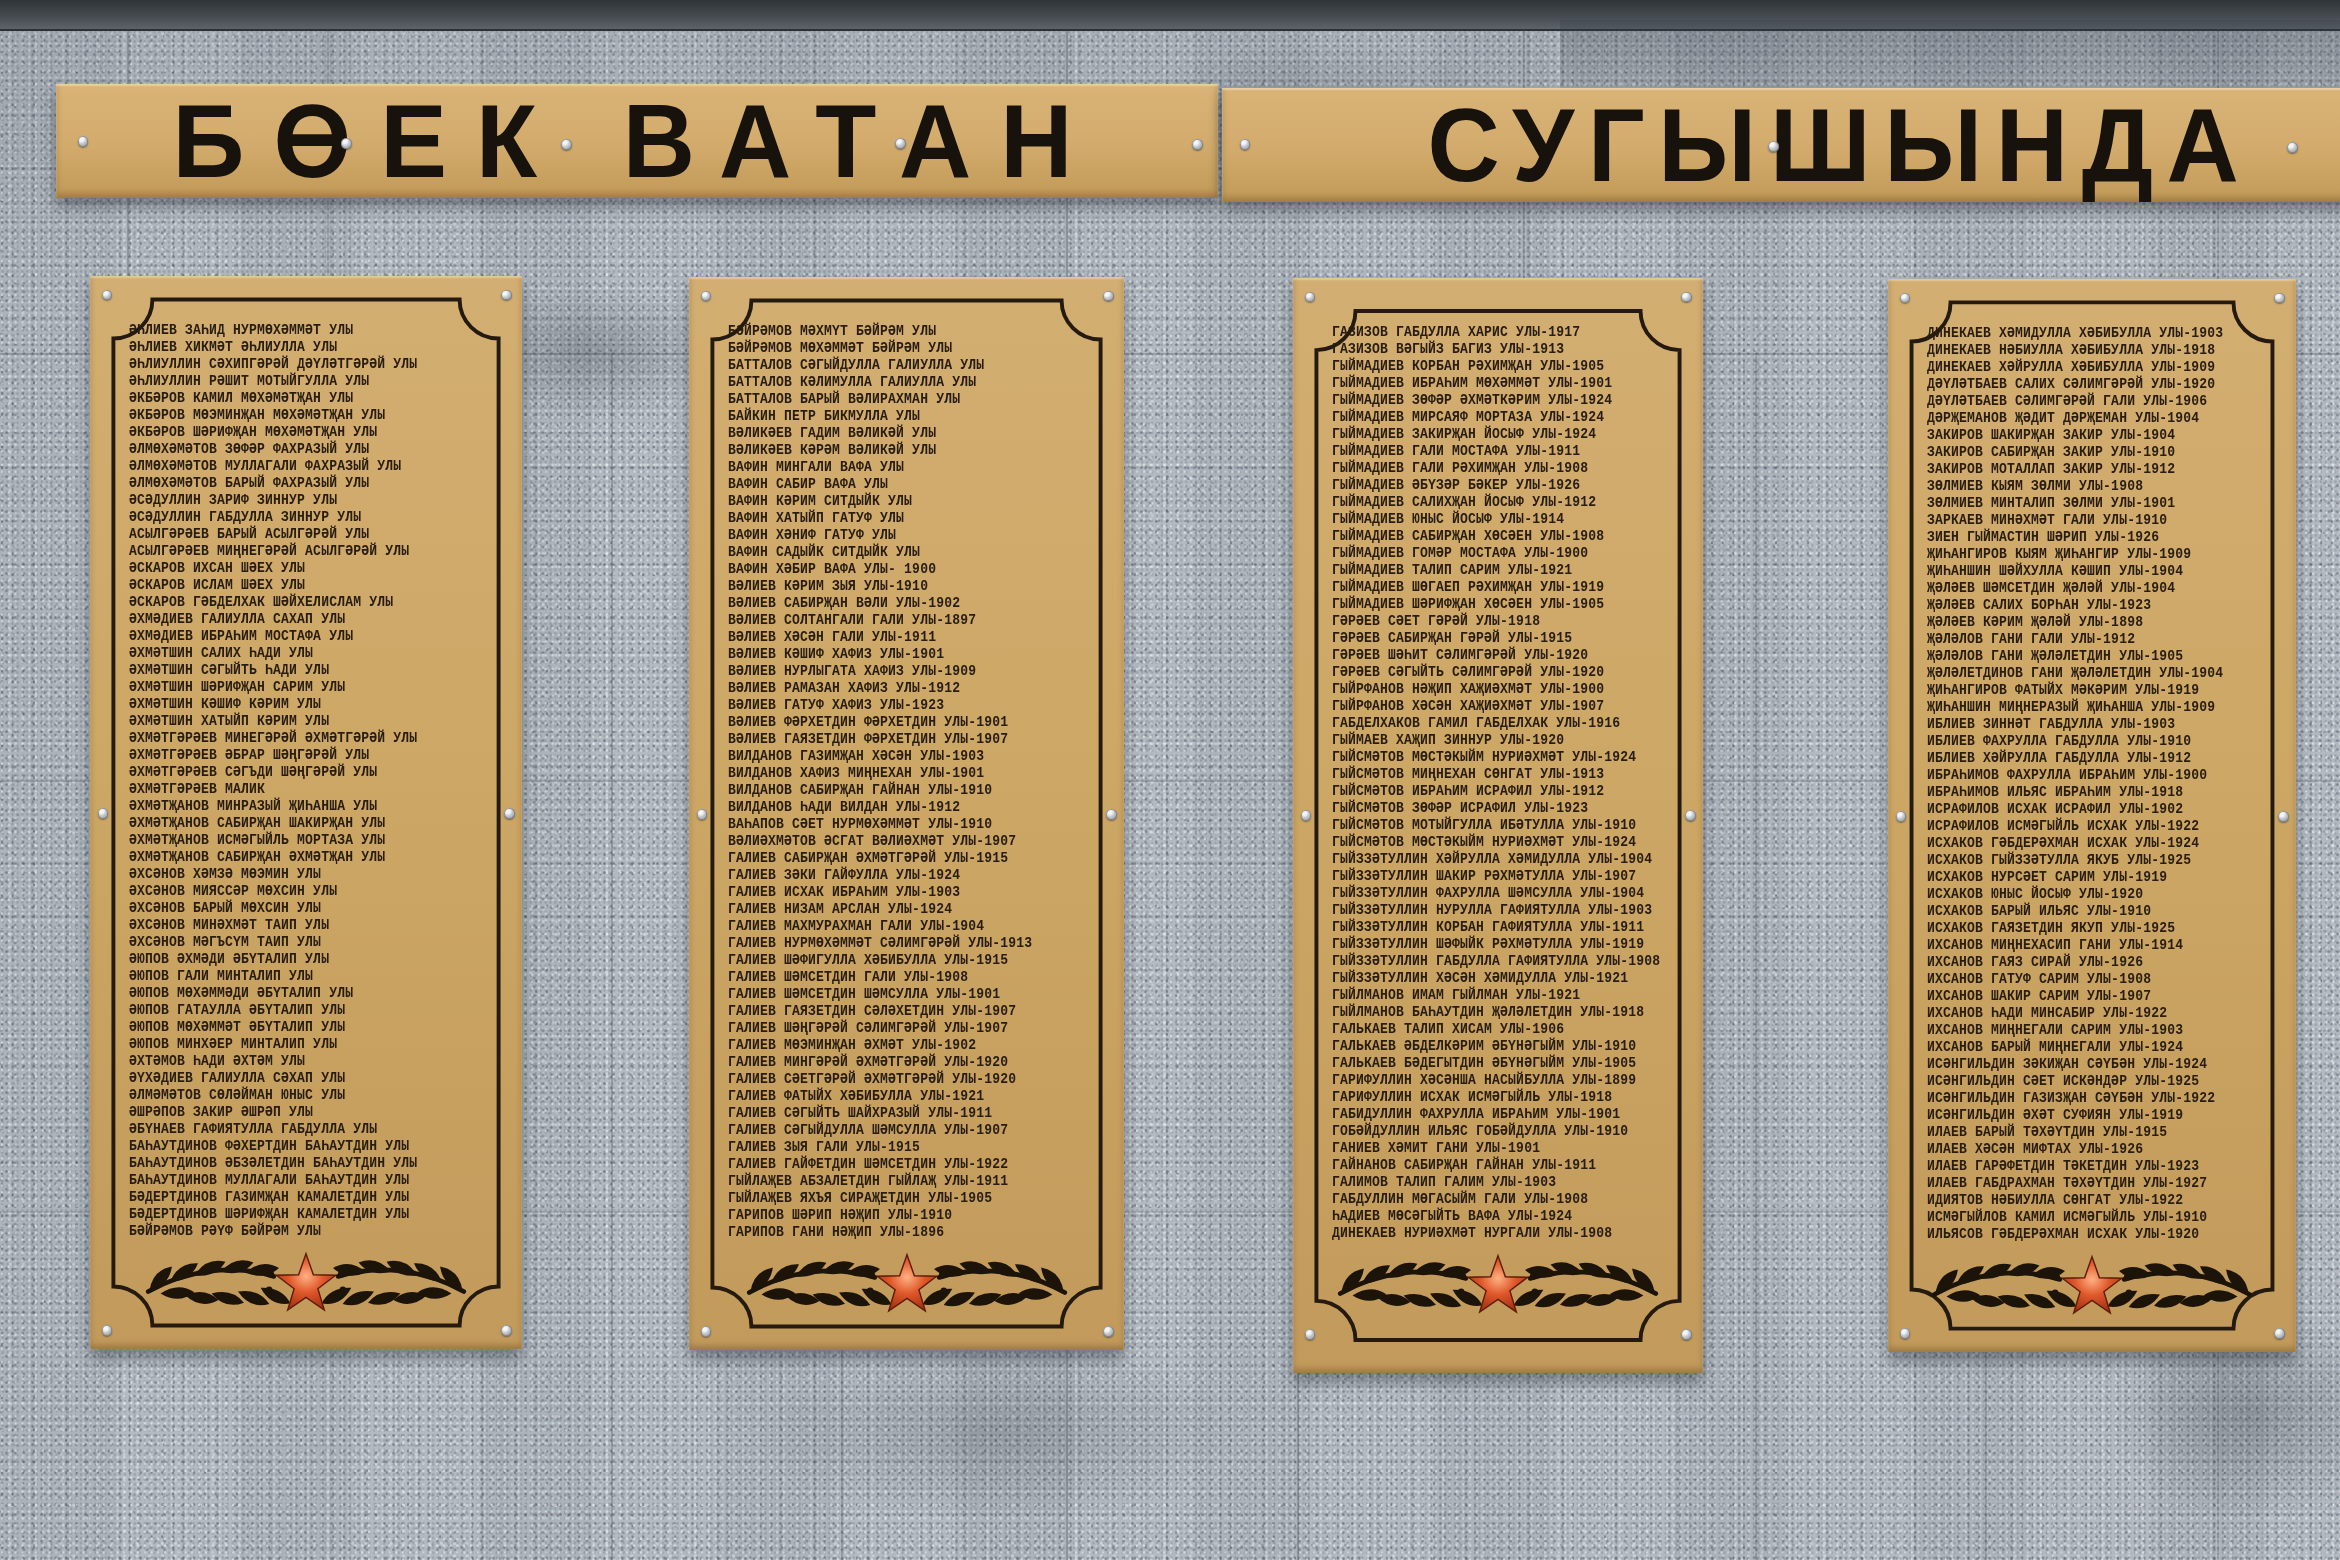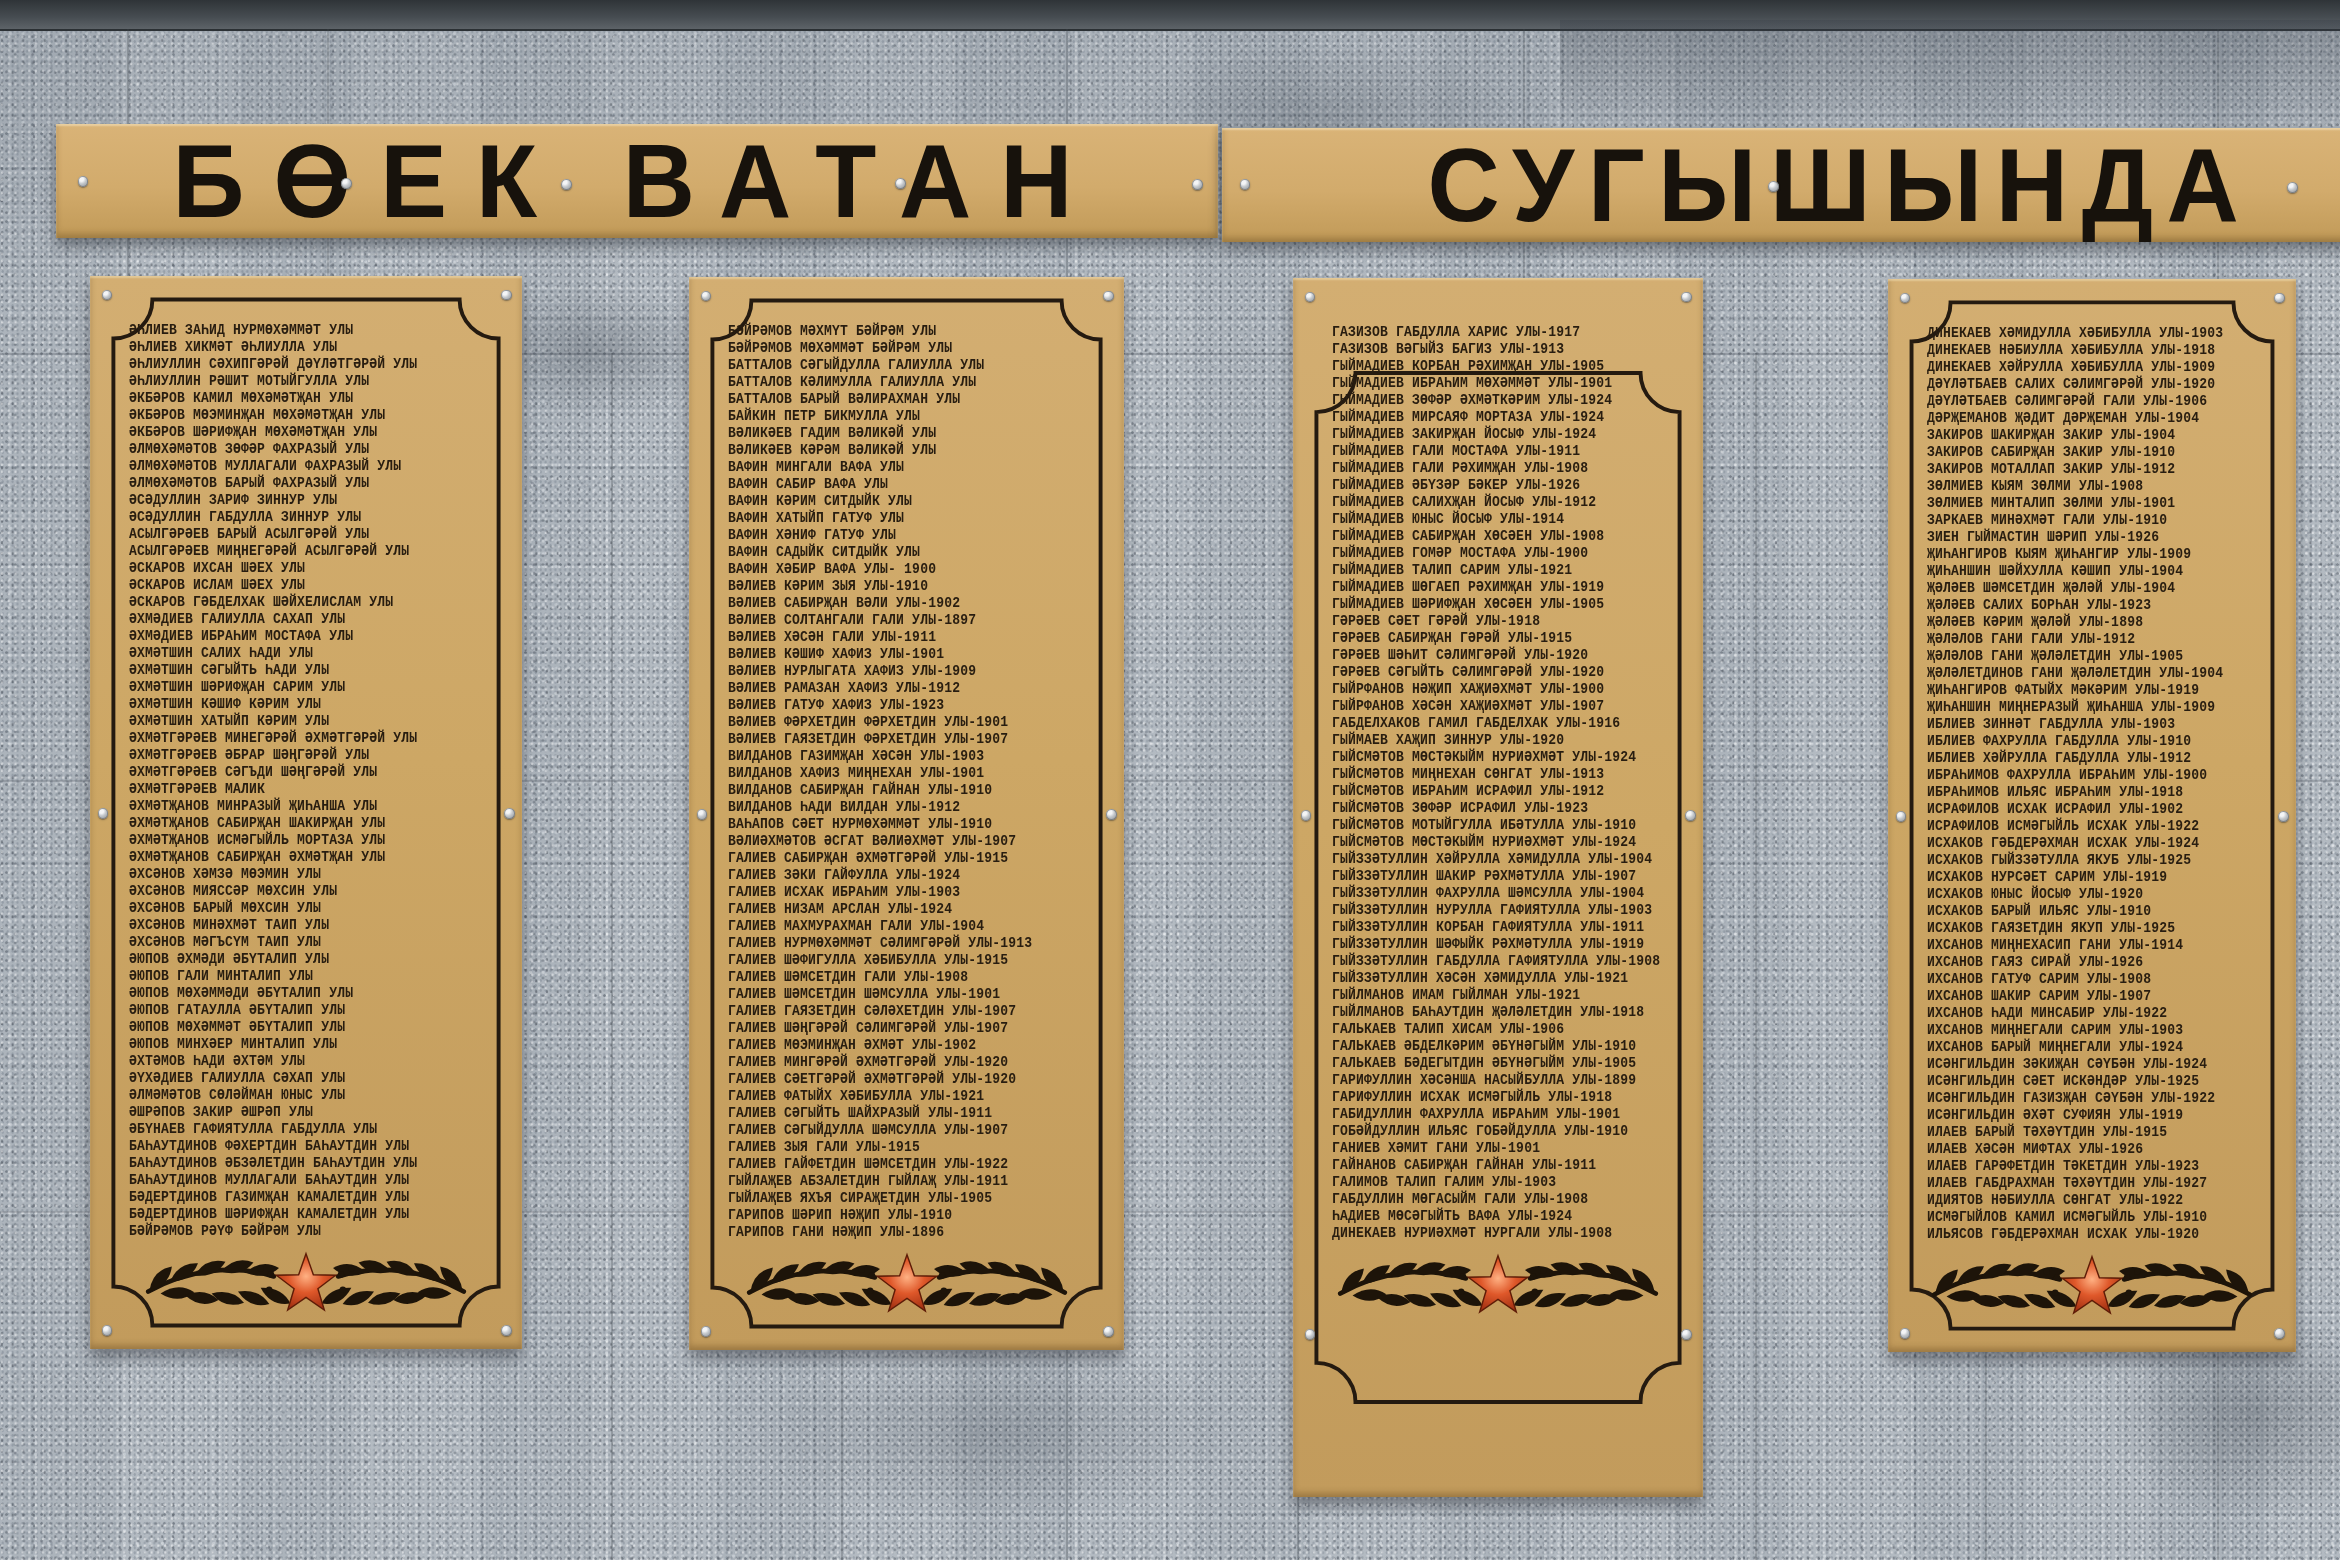--- a/index.html
+++ b/index.html
@@ -33,21 +33,20 @@
     border-bottom:2.9px solid rgba(40,45,50,.55);}
   .stain{position:absolute;pointer-events:none;}
   .seam-v{position:absolute;width:2px;background:rgba(62,68,76,.28);}
   .seam-h{position:absolute;height:2px;background:rgba(62,68,76,.22);}
 
   
   .hplate{
     position:absolute;display:flex;align-items:center;justify-content:center;
     background:linear-gradient(180deg,#d9b377 0%,#d2ab6c 55%,#c19a58 100%);
     box-shadow:0 8.8px 12.7px rgba(32,36,42,.45), inset 0 2px 2px rgba(255,242,205,.5), inset 0 -3.9px 5.9px rgba(90,62,22,.35);
-    margin-top:40px;
   }
   .hplate .htext{
     color:#17120c;font-weight:700;font-size:100px;line-height:1;
     letter-spacing:29px;white-space:nowrap;transform:scaleY(1.04);
   }
   .hplate.right .htext{letter-spacing:13.7px;}
 
   
   .plaque{
     position:absolute;
@@ -284,21 +283,21 @@
         <path d="M170,5 L177.8,27.3 L201.4,27.8 L182.6,42.1 L189.4,64.7 L170,51.2 L150.6,64.7 L157.4,42.1 L138.6,27.8 L162.2,27.3 Z" fill="url(#starGrad)" stroke="#5e1c07" stroke-width="1.5"></path>
       </svg>
     </div>
   <div class="screw" style="left: 11.7px; top: 13.7px;"></div>
       <div class="screw" style="left: 414px; top: 13.7px;"></div>
       <div class="screw" style="left: 11.7px; top: 1049px;"></div>
       <div class="screw" style="left: 414px; top: 1049px;"></div>
       <div class="screw" style="left: 7.8px; top: 532px;"></div>
       <div class="screw" style="left: 417px; top: 532px;"></div>
     </div>
-    <div class="plaque" style="left: 1293px; top: 278px; width: 410px; height: 1219px;">
+    <div class="plaque" style="left: 1293px; top: 278px; width: 410px; height: 1095px;">
     <svg class="frame" viewBox="0 0 420 1102">
       <path fill="none" stroke="#241a10" stroke-width="4" d="M 64 24 H 356 A 40 40 0 0 0 396 64 V 1038 A 40 40 0 0 0 356 1078 H 64 A 40 40 0 0 0 24 1038 V 64 A 40 40 0 0 0 64 24 Z"></path>
     </svg>
     <div class="names">
         <div class="name">ГАЗИЗОВ ГАБДУЛЛА ХАРИС УЛЫ-1917</div>
         <div class="name">ГАЗИЗОВ ВӘГЫЙЗ БАГИЗ УЛЫ-1913</div>
         <div class="name">ГЫЙМАДИЕВ КОРБАН РӘХИМҖАН УЛЫ-1905</div>
         <div class="name">ГЫЙМАДИЕВ ИБРАҺИМ МӨХӘММӘТ УЛЫ-1901</div>
         <div class="name">ГЫЙМАДИЕВ ЗӨФӘР ӘХМӘТКӘРИМ УЛЫ-1924</div>
         <div class="name">ГЫЙМАДИЕВ МИРСАЯФ МОРТАЗА УЛЫ-1924</div>

